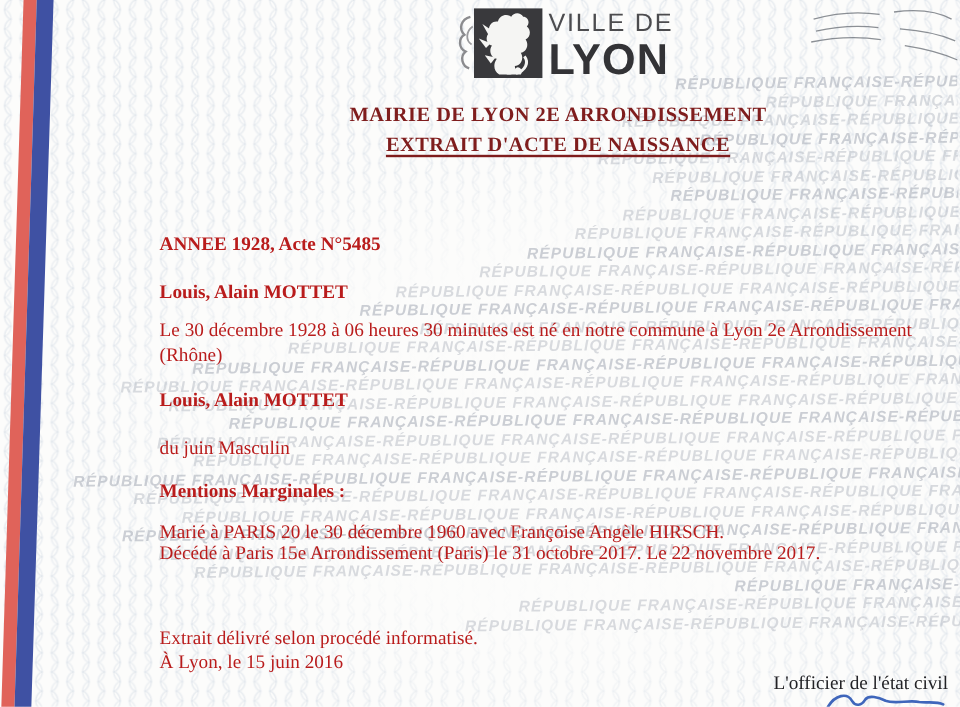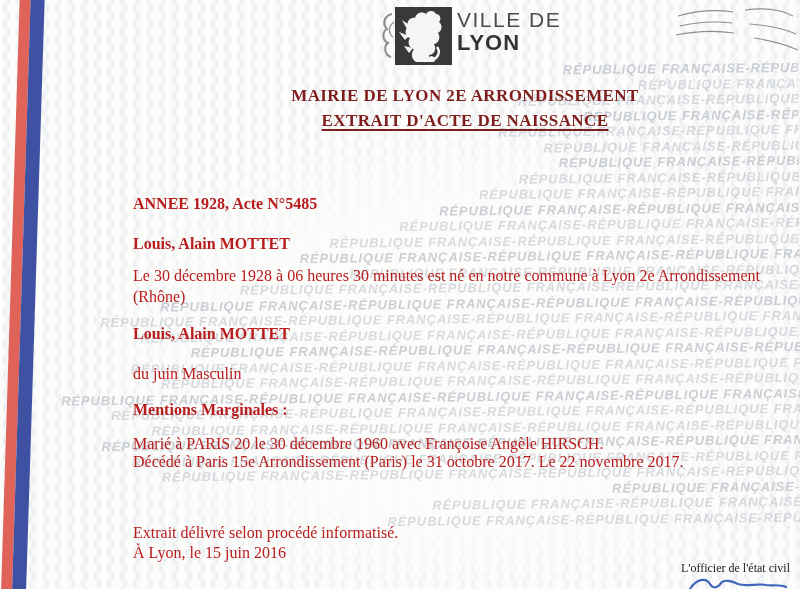--- a/index.html
+++ b/index.html
@@ -33,30 +33,30 @@
   .wm-layer{position:absolute;inset:0;overflow:hidden;pointer-events:none;transform:rotate(-.6deg);}
   .wm-line{
     position:absolute;white-space:nowrap;
     font-family:"Liberation Sans",sans-serif;font-style:italic;font-weight:700;
     font-size:13px;letter-spacing:.9px;color:#aeb3bd;
   }
   
   .logo-svg{position:absolute;left:378px;top:4px;}
   .brand{position:absolute;left:457px;top:9px;font-family:"Liberation Sans",sans-serif;line-height:1;}
   .brand-top{font-size:21px;font-weight:500;color:#4c4c4f;letter-spacing:1.5px;}
-  .brand-bottom{font-size:22px;font-weight:800;color:#333336;letter-spacing:1px;margin-top:2px;}
+  .brand-bottom{font-size:36px;font-weight:800;color:#333336;letter-spacing:1px;margin-top:2px;}
   
   .header{position:absolute;left:130px;top:86px;width:670px;text-align:center;
     font-weight:700;font-size:17px;letter-spacing:.4px;color:#7f1d1d;}
   .header div{margin-bottom:5px;}
   .header .underlined{text-decoration:underline;text-underline-offset:3px;text-decoration-thickness:1.5px;}
   
   .tline{position:absolute;left:133px;font-size:16px;color:#b91c1c;}
   .bold{font-weight:700;}
-  .officer{position:absolute;right:10px;top:561px;font-size:12px;color:#222226;}
+  .officer{position:absolute;right:10px;top:561px;font-size:16px;color:#222226;}
   .scratches{position:absolute;left:650px;top:2px;}
   .signature{position:absolute;left:688px;top:576px;}
 </style>
 </head>
 <body>
 
 <div class="guilloche"></div>
 <div class="guilloche-fade"></div>
 
 <div class="wm-layer">

